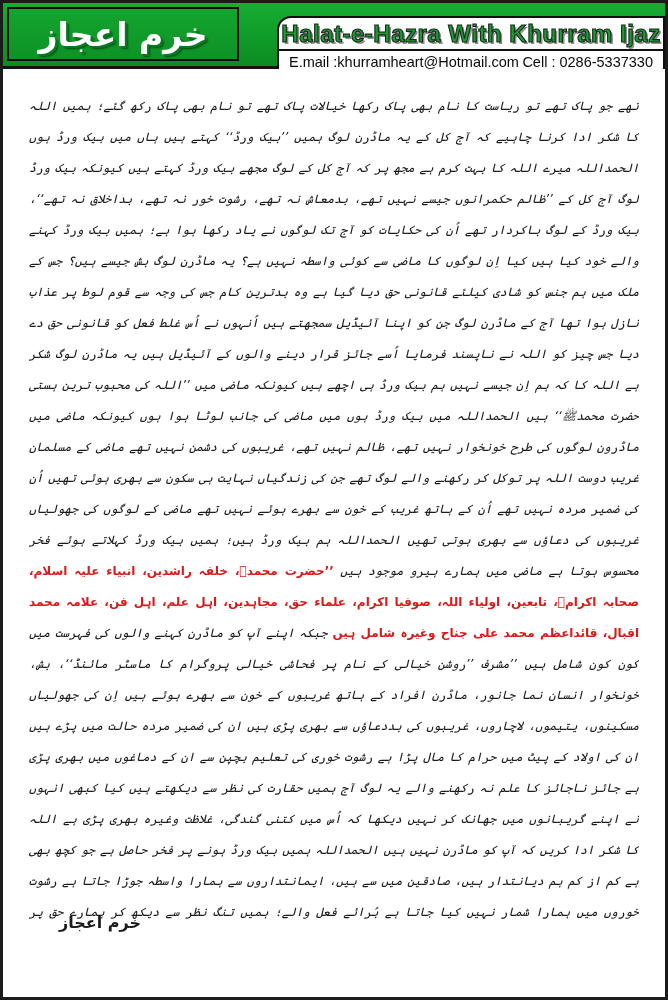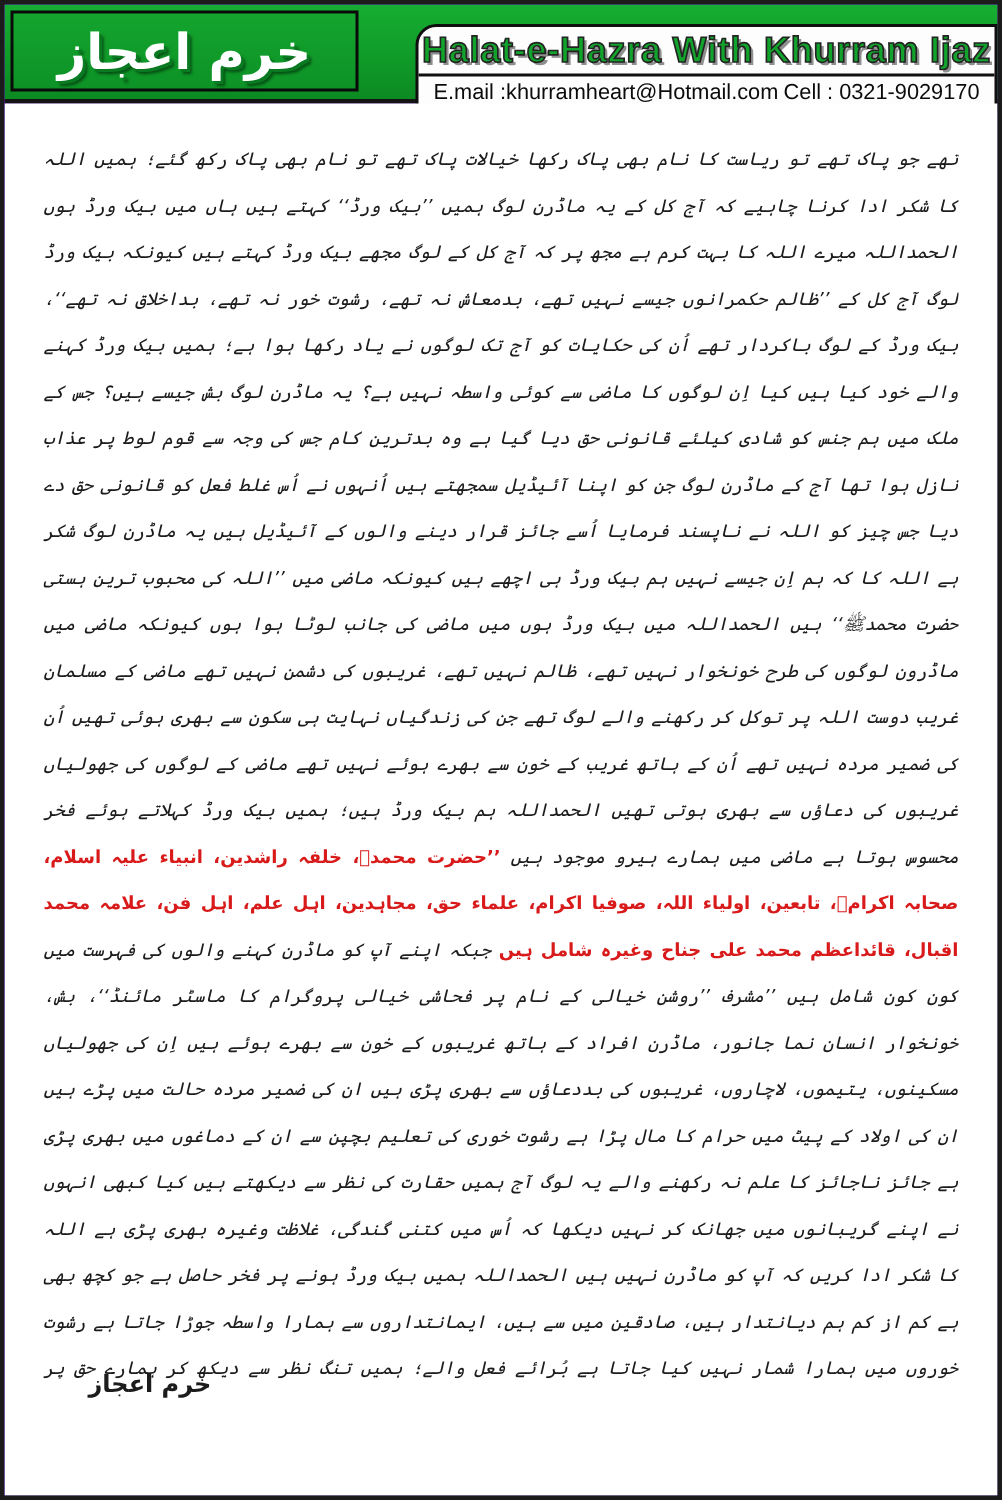--- a/index.html
+++ b/index.html
@@ -82,21 +82,21 @@
   <div class="masthead">
     <div class="logo-box">
       <span class="logo-text">خرم اعجاز</span>
     </div>
     <div class="title-box">
       <div class="title-row">
         <span class="column-title">Halat-e-Hazra With Khurram Ijaz</span>
       </div>
       <div class="contact-row">
         <span class="email">E.mail :khurramheart@Hotmail.com</span>
-        <span class="cell">Cell : 0321-9029170</span>
+        <span class="cell">Cell : 0286-5337330</span>
       </div>
     </div>
   </div>
 
   <div class="article">
     <div class="article-text" id="article-text" dir="rtl"><span class="seg-ink">تھے جو پاک تھے تو ریاست کا نام بھی پاک رکھا خیالات پاک تھے تو نام بھی پاک رکھ گئے؛ ہمیں اللہ کا شکر ادا کرنا چاہیے کہ آج کل کے یہ ماڈرن لوگ ہمیں ’’بیک ورڈ‘‘ کہتے ہیں ہاں میں بیک ورڈ ہوں الحمداللہ میرے اللہ کا بہت کرم ہے مجھ پر کہ آج کل کے لوگ مجھے بیک ورڈ کہتے ہیں کیونکہ بیک ورڈ لوگ آج کل کے ’’ظالم حکمرانوں جیسے نہیں تھے، بدمعاش نہ تھے، رشوت خور نہ تھے، بداخلاق نہ تھے‘‘، بیک ورڈ کے لوگ باکردار تھے اُن کی حکایات کو آج تک لوگوں نے یاد رکھا ہوا ہے؛ ہمیں بیک ورڈ کہنے والے خود کیا ہیں کیا اِن لوگوں کا ماضی سے کوئی واسطہ نہیں ہے؟ یہ ماڈرن لوگ بش جیسے ہیں؟ جس کے ملک میں ہم جنس کو شادی کیلئے قانونی حق دیا گیا ہے وہ بدترین کام جس کی وجہ سے قوم لوط پر عذاب نازل ہوا تھا آج کے ماڈرن لوگ جن کو اپنا آئیڈیل سمجھتے ہیں اُنہوں نے اُس غلط فعل کو قانونی حق دے دیا جس چیز کو اللہ نے ناپسند فرمایا اُسے جائز قرار دینے والوں کے آئیڈیل ہیں یہ ماڈرن لوگ شکر ہے اللہ کا کہ ہم اِن جیسے نہیں ہم بیک ورڈ ہی اچھے ہیں کیونکہ ماضی میں ’’اللہ کی محبوب ترین ہستی حضرت محمدﷺ‘‘ ہیں الحمداللہ میں بیک ورڈ ہوں میں ماضی کی جانب لوٹا ہوا ہوں کیونکہ ماضی میں ماڈرون لوگوں کی طرح خونخوار نہیں تھے، ظالم نہیں تھے، غریبوں کی دشمن نہیں تھے ماضی کے مسلمان غریب دوست اللہ پر توکل کر رکھنے والے لوگ تھے جن کی زندگیاں نہایت ہی سکون سے بھری ہوئی تھیں اُن کی ضمیر مردہ نہیں تھے اُن کے ہاتھ غریب کے خون سے بھرے ہوئے نہیں تھے ماضی کے لوگوں کی جھولیاں غریبوں کی دعاؤں سے بھری ہوتی تھیں الحمداللہ ہم بیک ورڈ ہیں؛ ہمیں بیک ورڈ کہلاتے ہوئے فخر محسوس ہوتا ہے ماضی میں ہمارے ہیرو موجود ہیں </span><span class="seg-red">’’حضرت محمدﷺ، خلفہ راشدین، انبیاء علیہ اسلام، صحابہ اکرامؓ، تابعین، اولیاء اللہ، صوفیا اکرام، علماء حق، مجاہدین، اہل علم، اہل فن، علامہ محمد اقبال، قائداعظم محمد علی جناح وغیرہ شامل ہیں</span><span class="seg-ink"> جبکہ اپنے آپ کو ماڈرن کہنے والوں کی فہرست میں کون کون شامل ہیں ’’مشرف ’’روشن خیالی کے نام پر فحاشی خیالی پروگرام کا ماسٹر مائنڈ‘‘، بش، خونخوار انسان نما جانور، ماڈرن افراد کے ہاتھ غریبوں کے خون سے بھرے ہوئے ہیں اِن کی جھولیاں مسکینوں، یتیموں، لاچاروں، غریبوں کی بددعاؤں سے بھری پڑی ہیں ان کی ضمیر مردہ حالت میں پڑے ہیں ان کی اولاد کے پیٹ میں حرام کا مال پڑا ہے رشوت خوری کی تعلیم بچپن سے ان کے دماغوں میں بھری پڑی ہے جائز ناجائز کا علم نہ رکھنے والے یہ لوگ آج ہمیں حقارت کی نظر سے دیکھتے ہیں کیا کبھی انہوں نے اپنے گریبانوں میں جھانک کر نہیں دیکھا کہ اُس میں کتنی گندگی، غلاظت وغیرہ بھری پڑی ہے اللہ کا شکر ادا کریں کہ آپ کو ماڈرن نہیں ہیں الحمداللہ ہمیں بیک ورڈ ہونے پر فخر حاصل ہے جو کچھ بھی ہے کم از کم ہم دیانتدار ہیں، صادقین میں سے ہیں، ایمانتداروں سے ہمارا واسطہ جوڑا جاتا ہے رشوت خوروں میں ہمارا شمار نہیں کیا جاتا ہے بُرائے فعل والے؛ ہمیں تنگ نظر سے دیکھ کر ہمارے حق پر ہونے کی نشاندہی کرتے ہیں اور نیکیاں ہمارے کھاتے میں بھرتے جا رہے ہیں اور یوم حشر میں یہی لوگ ہماری گواہی دیں گے آج جس کے سامنے اچھا کام کرو گے چاہیے وہ بُرا ہی کیوں نہ ہو آخرت میں وہی تمہاری گواہی دے گا اسی لیئے کہا جاتا ہے کہ راز دانوں کے راز کبھی افشاں نہیں ہوتے آپ کسی کا راز رکھو گے اللہ آپ کے راز پر پردہ ڈالے رکھے گا لہذا آپ بھی خود کو کم تر محسوس نہیں کریں جدید تعلیم ضرور حاصل کریں لیکن اپنے ماضی کو اپنے ساتھ رکھیں انشااللہ آپ پر انگلیاں نہیں اُٹھیں گی تاریخ کا مطالعہ لازمی کر لیں اپنے لیئے اس سے نقصان نہیں فائدہ ہی فائدہ ہے انشااللہ ۔</span></div>
     <div class="signature">خرم اعجاز</div>
   </div>
 
 </div>

